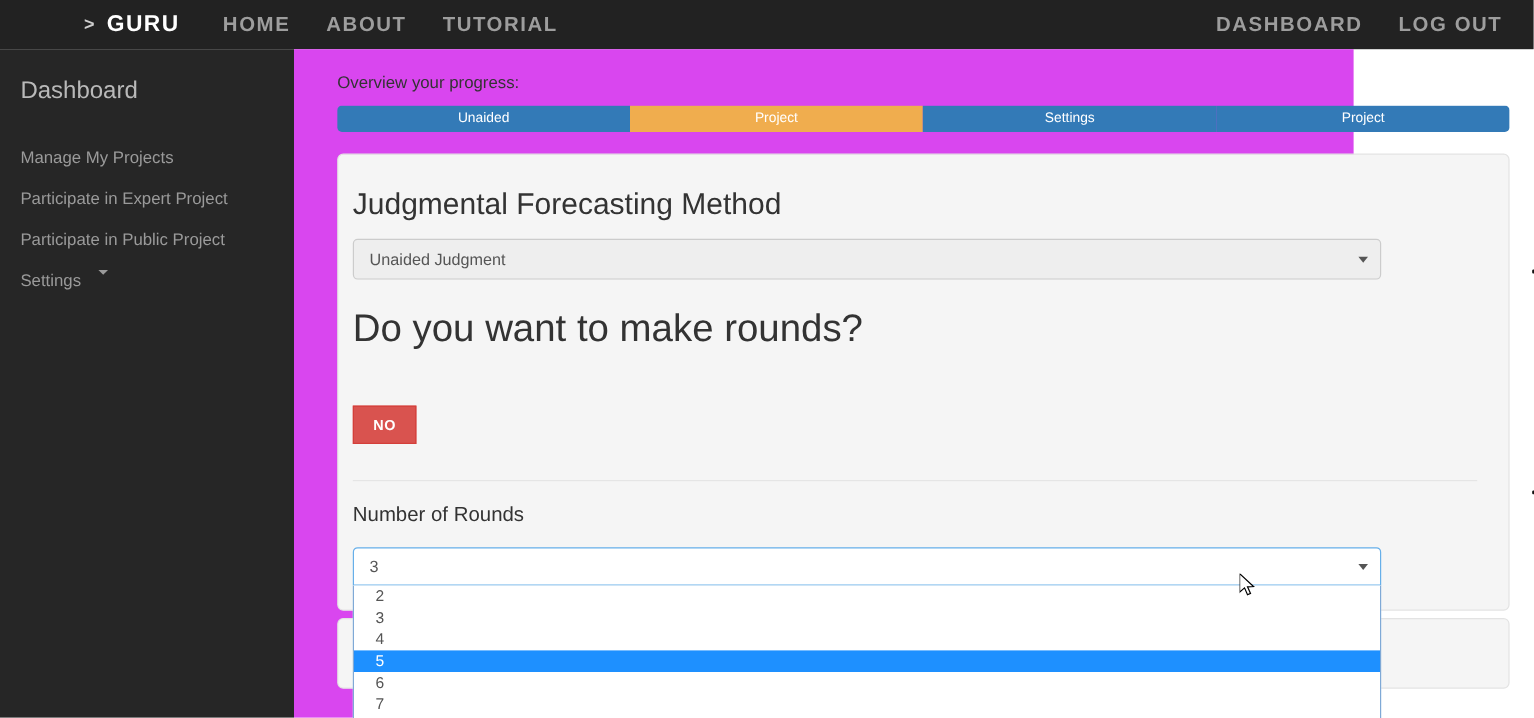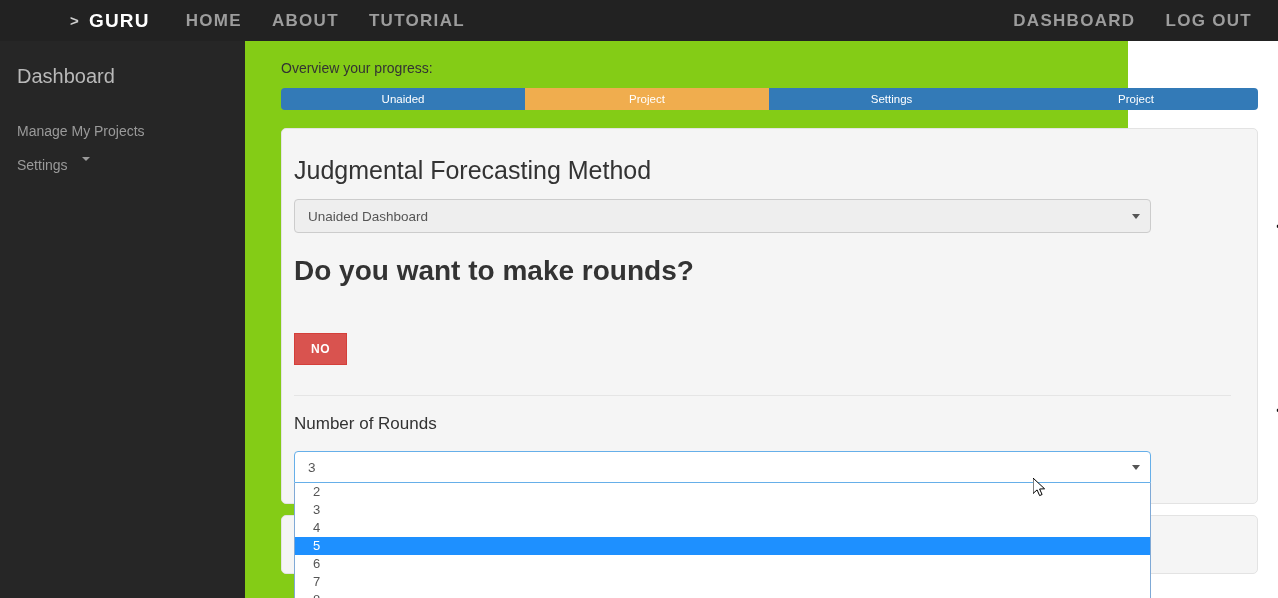--- a/index.html
+++ b/index.html
@@ -57,21 +57,21 @@
     width: 0; height: 0;
     border-left: 4px solid transparent;
     border-right: 4px solid transparent;
     border-top: 4px solid #9a9a9a;
   }
 
   
   .content {
     position: absolute; top: 41px; left: 245px;
     width: 883px; height: 557px;
-    background: #84cc16;
+    background: #d946ef;
     padding: 19px 20px 0 36px;
   }
   .overview-label {
     font-size: 14px; color: #333333; margin-bottom: 12px;
   }
 
   
   .progress {
     display: flex; height: 22px; width: 977px;
     border-radius: 4px; overflow: hidden;
@@ -92,21 +92,21 @@
     border: 1px solid #e3e3e3;
     border-radius: 5px;
     padding: 18px 20px 20px 12px;
     position: relative;
   }
   .panel-h1 {
     font-size: 25px; color: #333333; font-weight: normal;
     margin: 9px 0 14px 0;
   }
   .panel-h2 {
-    font-size: 28px; color: #333333; font-weight: bold;
+    font-size: 32px; color: #333333; font-weight: normal;
     margin: 22px 0 12px 0;
   }
 
   .form-select {
     width: 857px; height: 34px;
     background: #eeeeee;
     border: 1px solid #cccccc;
     border-radius: 4px;
     display: flex; align-items: center;
     padding: 0 10px 0 13px;
@@ -218,20 +218,26 @@
     <span class="nav-link">LOG OUT</span>
   </div>
 </div>
 
 <div class="sidebar">
   <div class="sidebar-title">Dashboard</div>
   <div class="sidebar-item">
     <span>Manage My Projects</span>
   </div>
   <div class="sidebar-item">
+    <span>Participate in Expert Project</span>
+  </div>
+  <div class="sidebar-item">
+    <span>Participate in Public Project</span>
+  </div>
+  <div class="sidebar-item">
     <span>Settings</span>
     <span class="caret"></span>
   </div>
 </div>
 
 <div class="content">
 
   <div class="overview-label">Overview your progress:</div>
 
   <div class="progress">
@@ -247,21 +253,21 @@
     <div class="progress-seg seg-blue" style="width:244px">
       <span>Project</span>
     </div>
   </div>
 
   <div class="panel">
 
     <div class="panel-h1">Judgmental Forecasting Method</div>
 
     <div class="form-select">
-      <span>Unaided Dashboard</span>
+      <span>Unaided Judgment</span>
       <span class="sel-arrow"></span>
     </div>
 
     <div class="panel-h2">Do you want to make rounds?</div>
 
     <div class="btn-no">NO</div>
 
     <div class="divider"></div>
 
     <div class="field-label">Number of Rounds</div>

